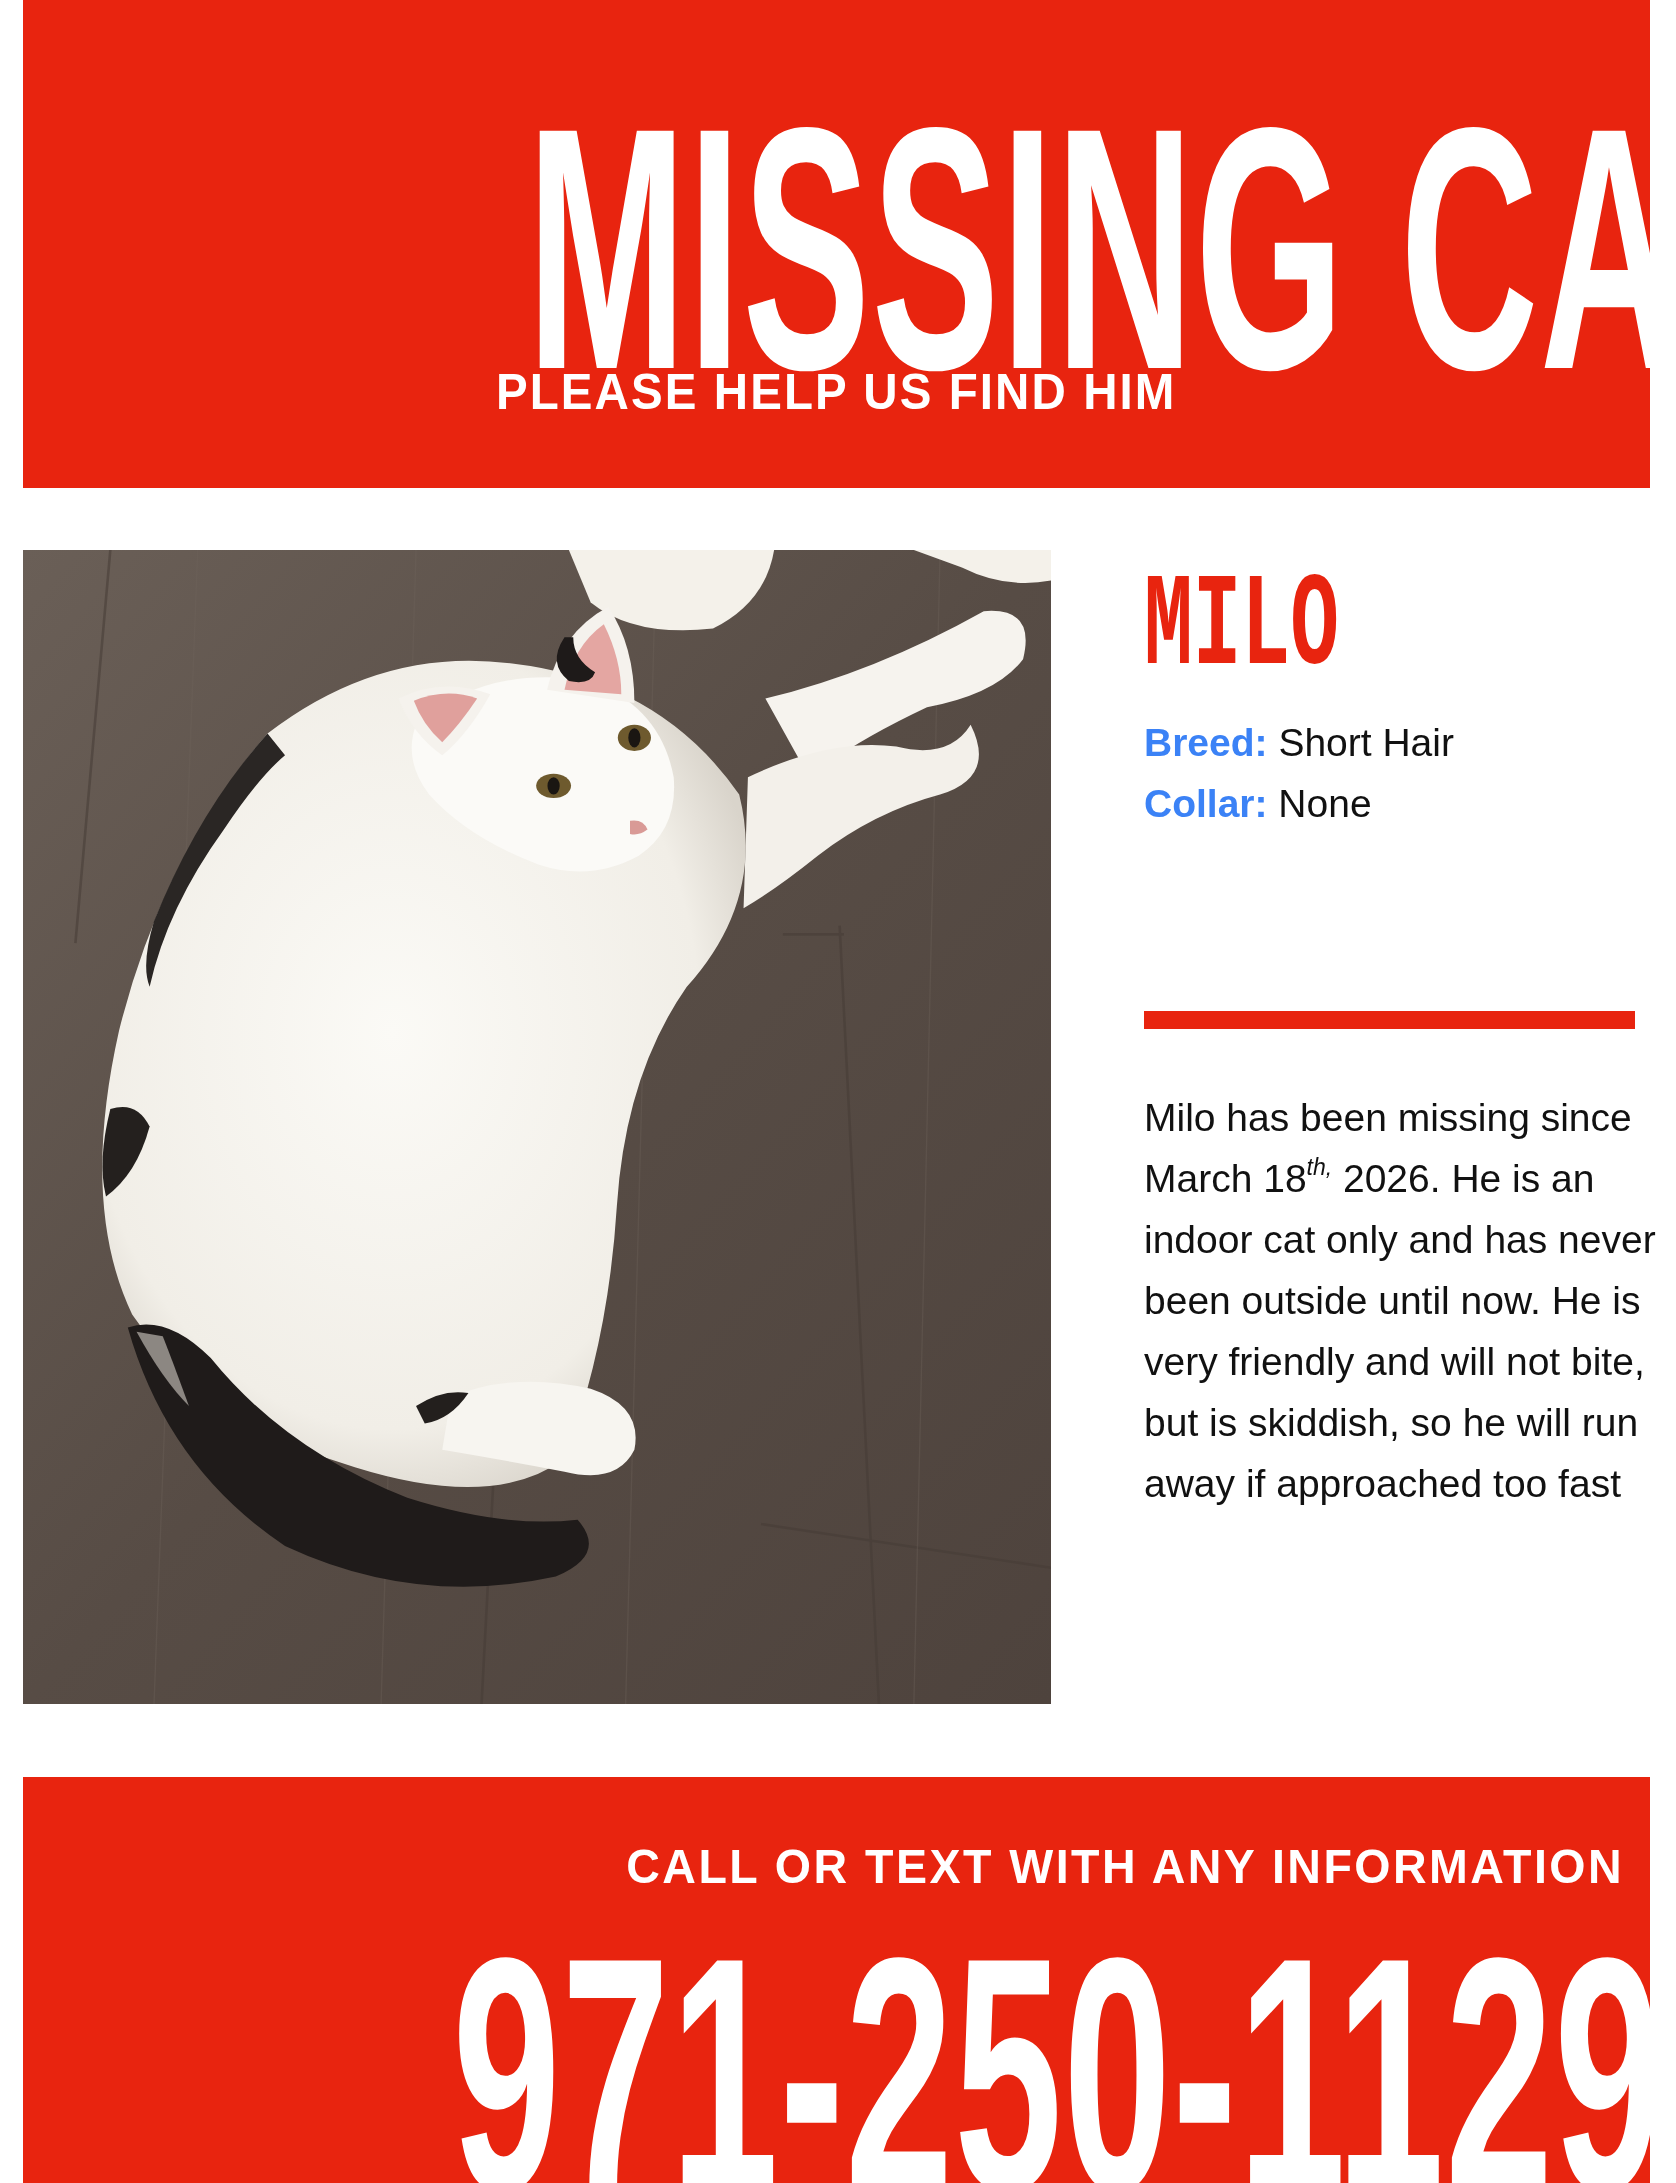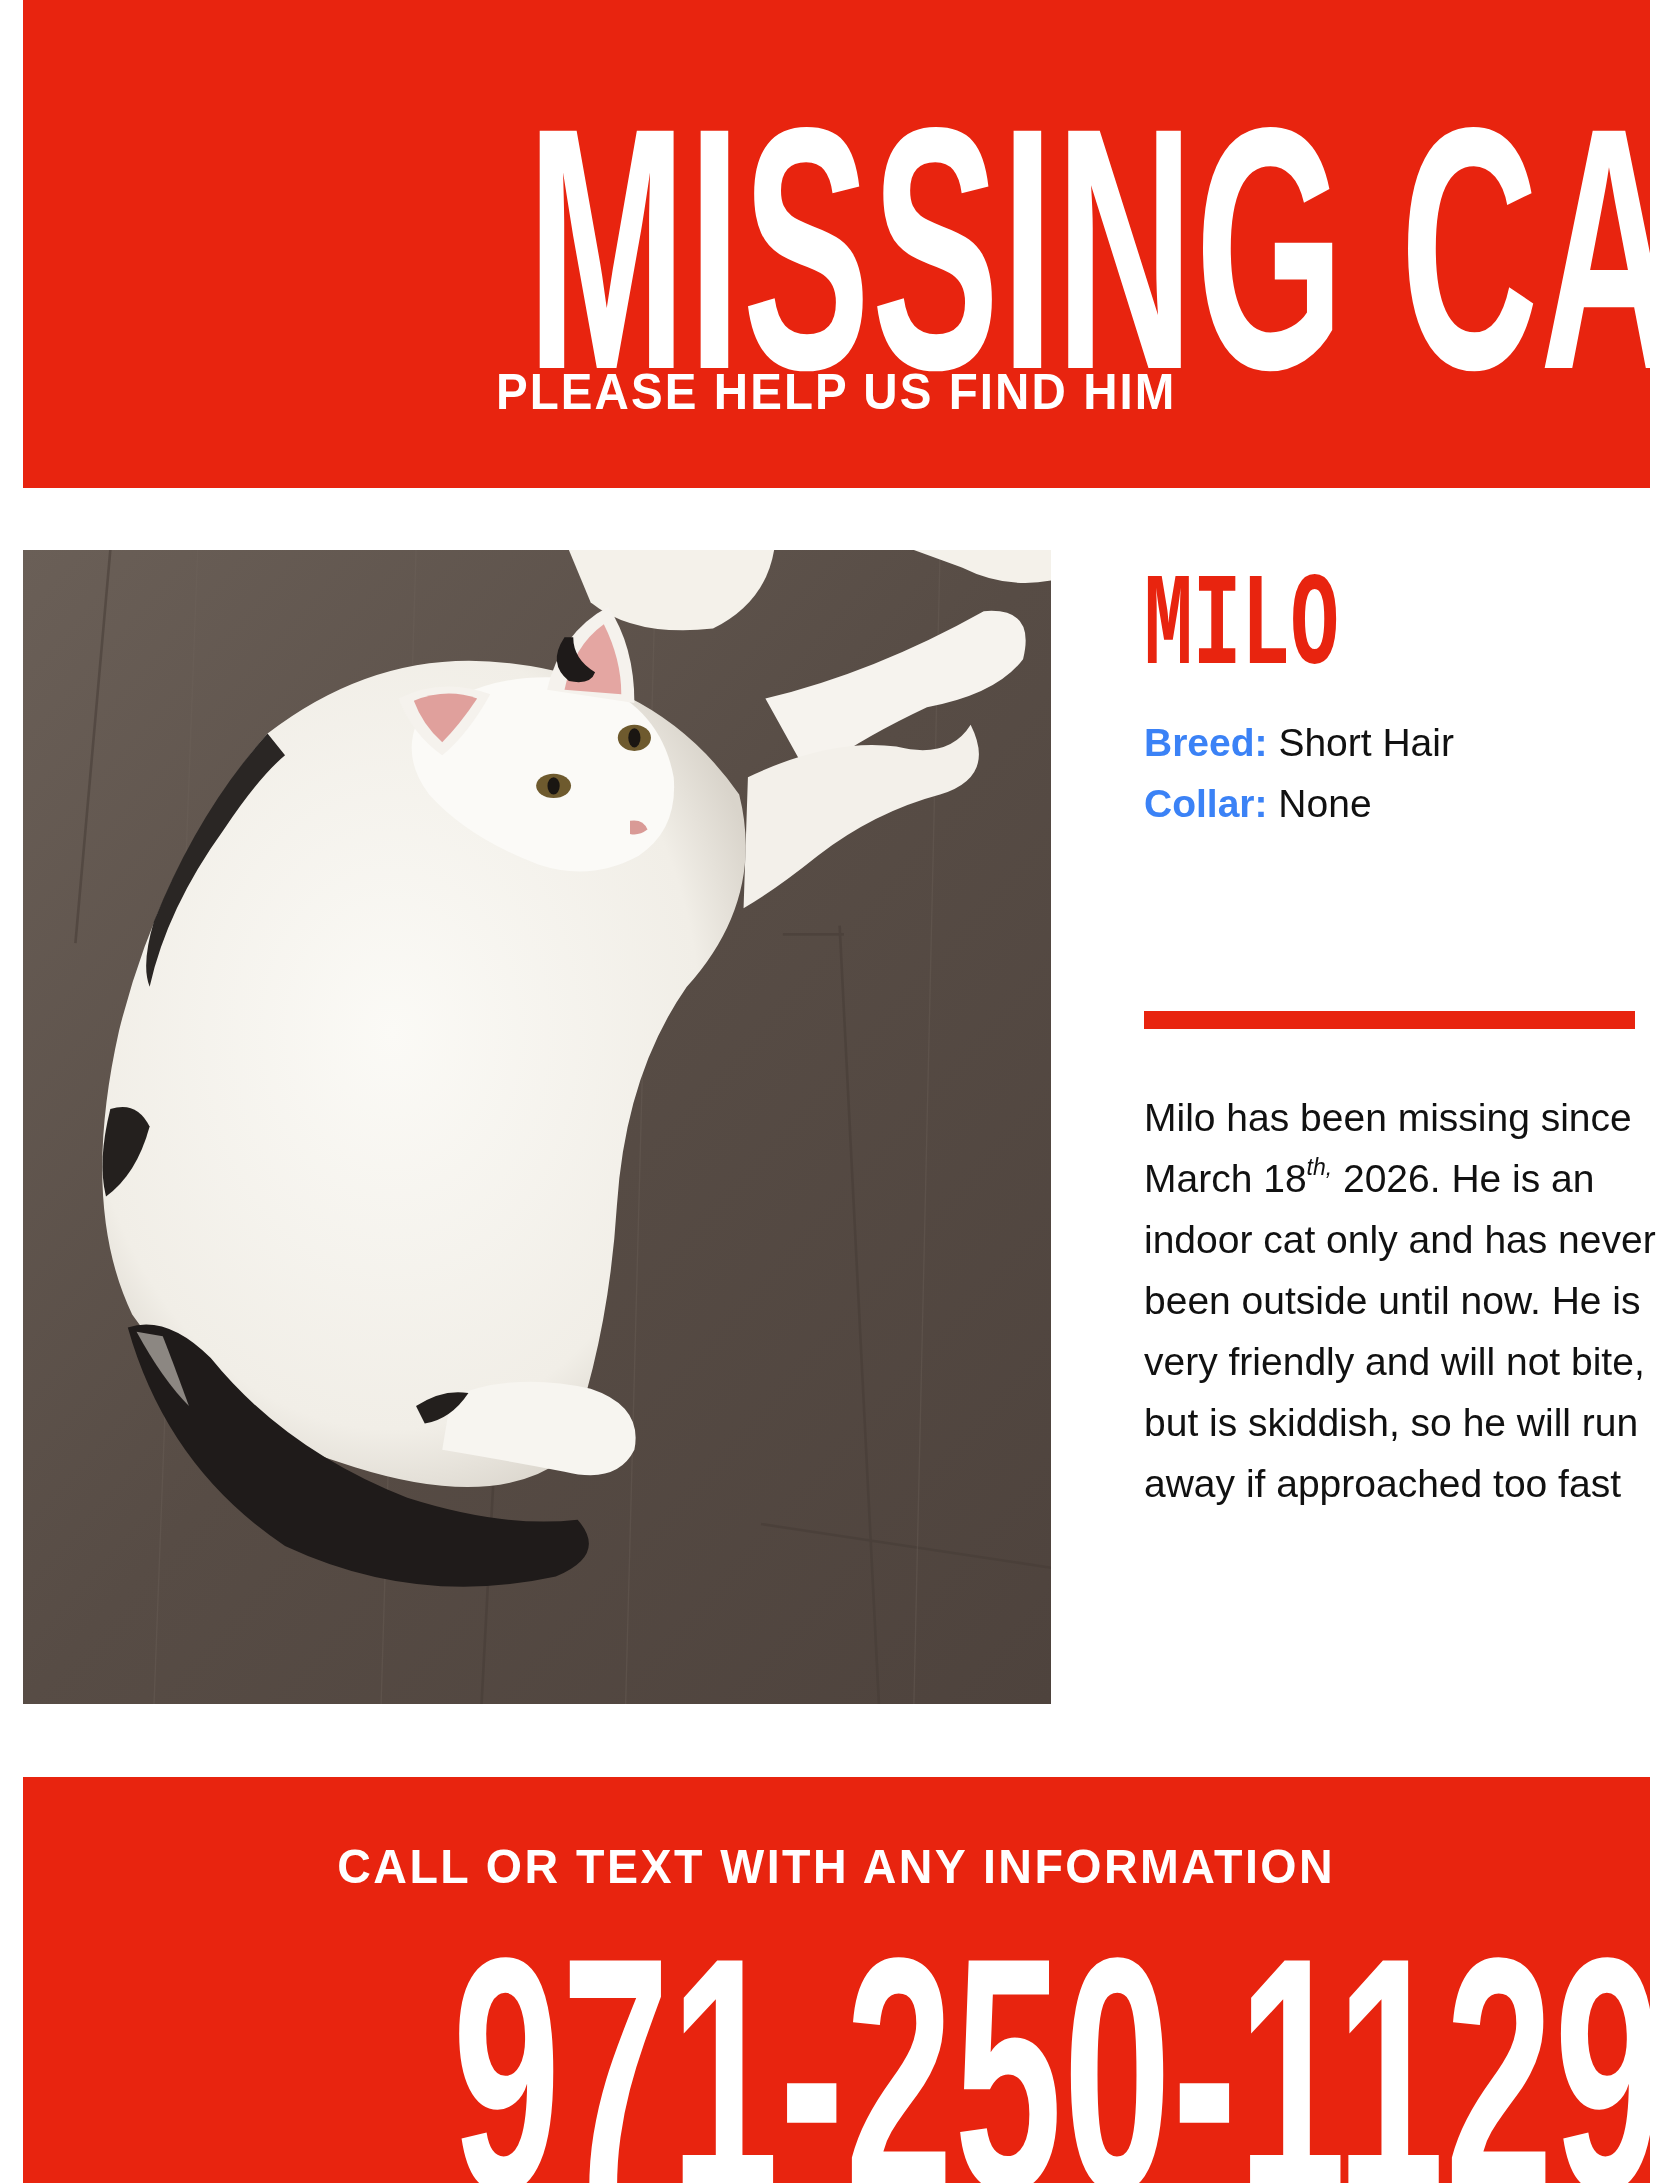--- a/index.html
+++ b/index.html
@@ -60,20 +60,21 @@
     letter-spacing: 2.2px;
   }
   #subhead span {
     transform: scaleX(0.95);
   }
   #cta-line {
     top: 1838px;
     font-size: 49px;
     line-height: 57px;
     letter-spacing: 2.6px;
+    text-align: right;
   }
   #cta-line span {
     transform: scaleX(0.95);
   }
   #phone {
     top: 1908px;
     font-size: 332px;
     line-height: 332px;
     letter-spacing: 1.7px;
   }

